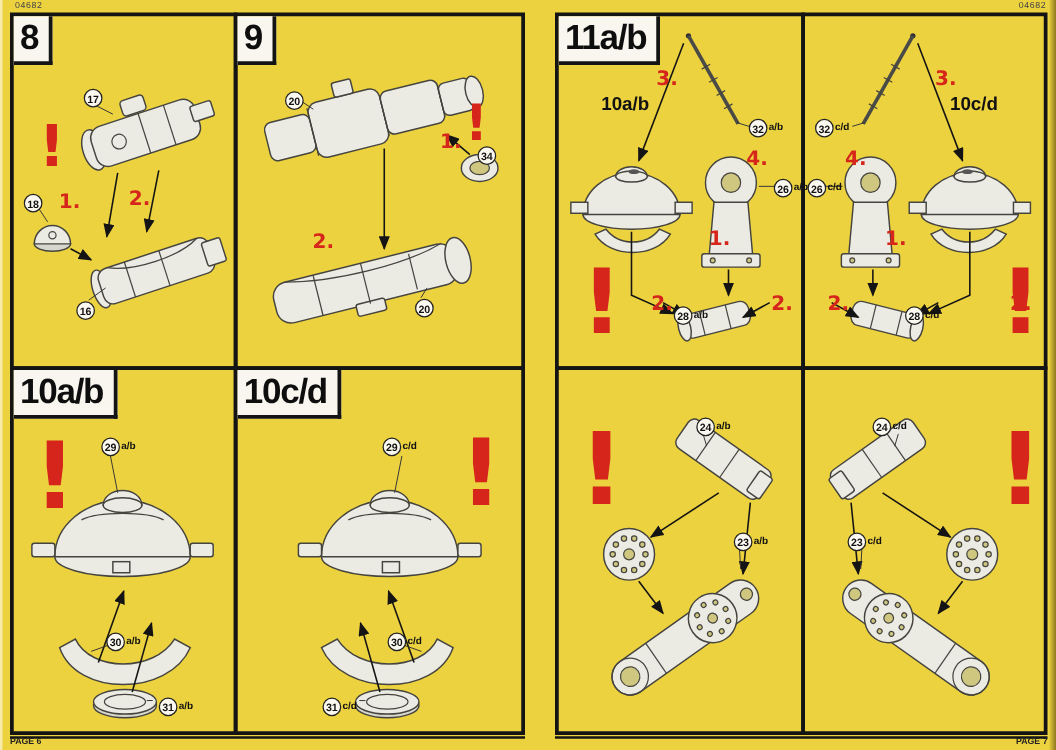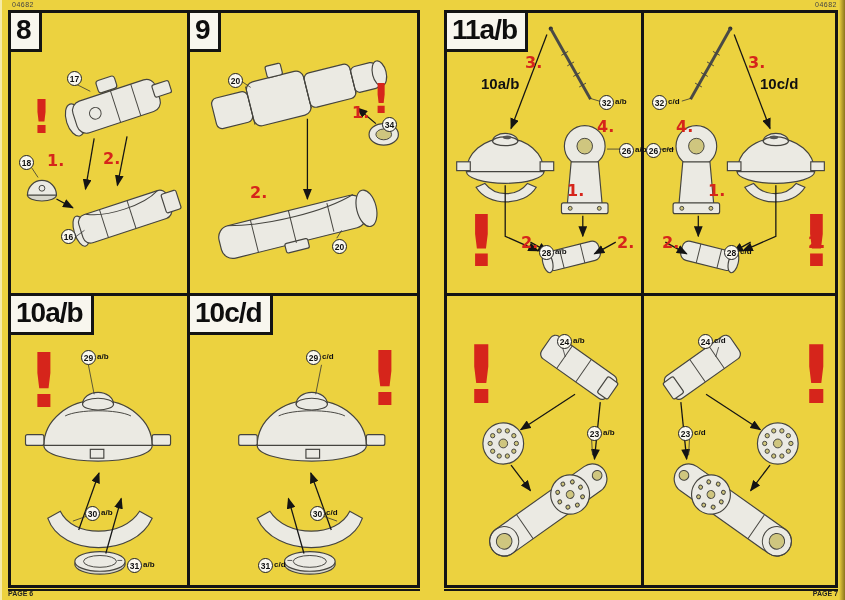--- a/index.html
+++ b/index.html
@@ -83,21 +83,21 @@
     <div class="step" style="left:36px;top:138px">1.</div>
     <div class="step" style="left:92px;top:136px">2.</div>
     <div class="callout" style="left:56px;top:58px">
         <span class="cc">17</span>
         <span class="cs"></span>
       </div>
     <div class="callout" style="left:8px;top:142px">
         <span class="cc">18</span>
         <span class="cs"></span>
       </div>
-    <div class="callout" style="left:50px;top:216px">
+    <div class="callout" style="left:50px;top:228px">
         <span class="cc">16</span>
         <span class="cs"></span>
       </div>
   </section>
 
   <section class="panel" style="left:187px;top:10px;width:233px;height:286px">
     <svg class="diag" viewBox="0 0 232 286" preserveAspectRatio="none">
       <defs>
           <marker id="m9" viewBox="0 0 10 8" refX="9" refY="4" markerWidth="9" markerHeight="7" orient="auto">
             <path d="M0 0 L10 4 L0 8 z" fill="#141414"></path>

